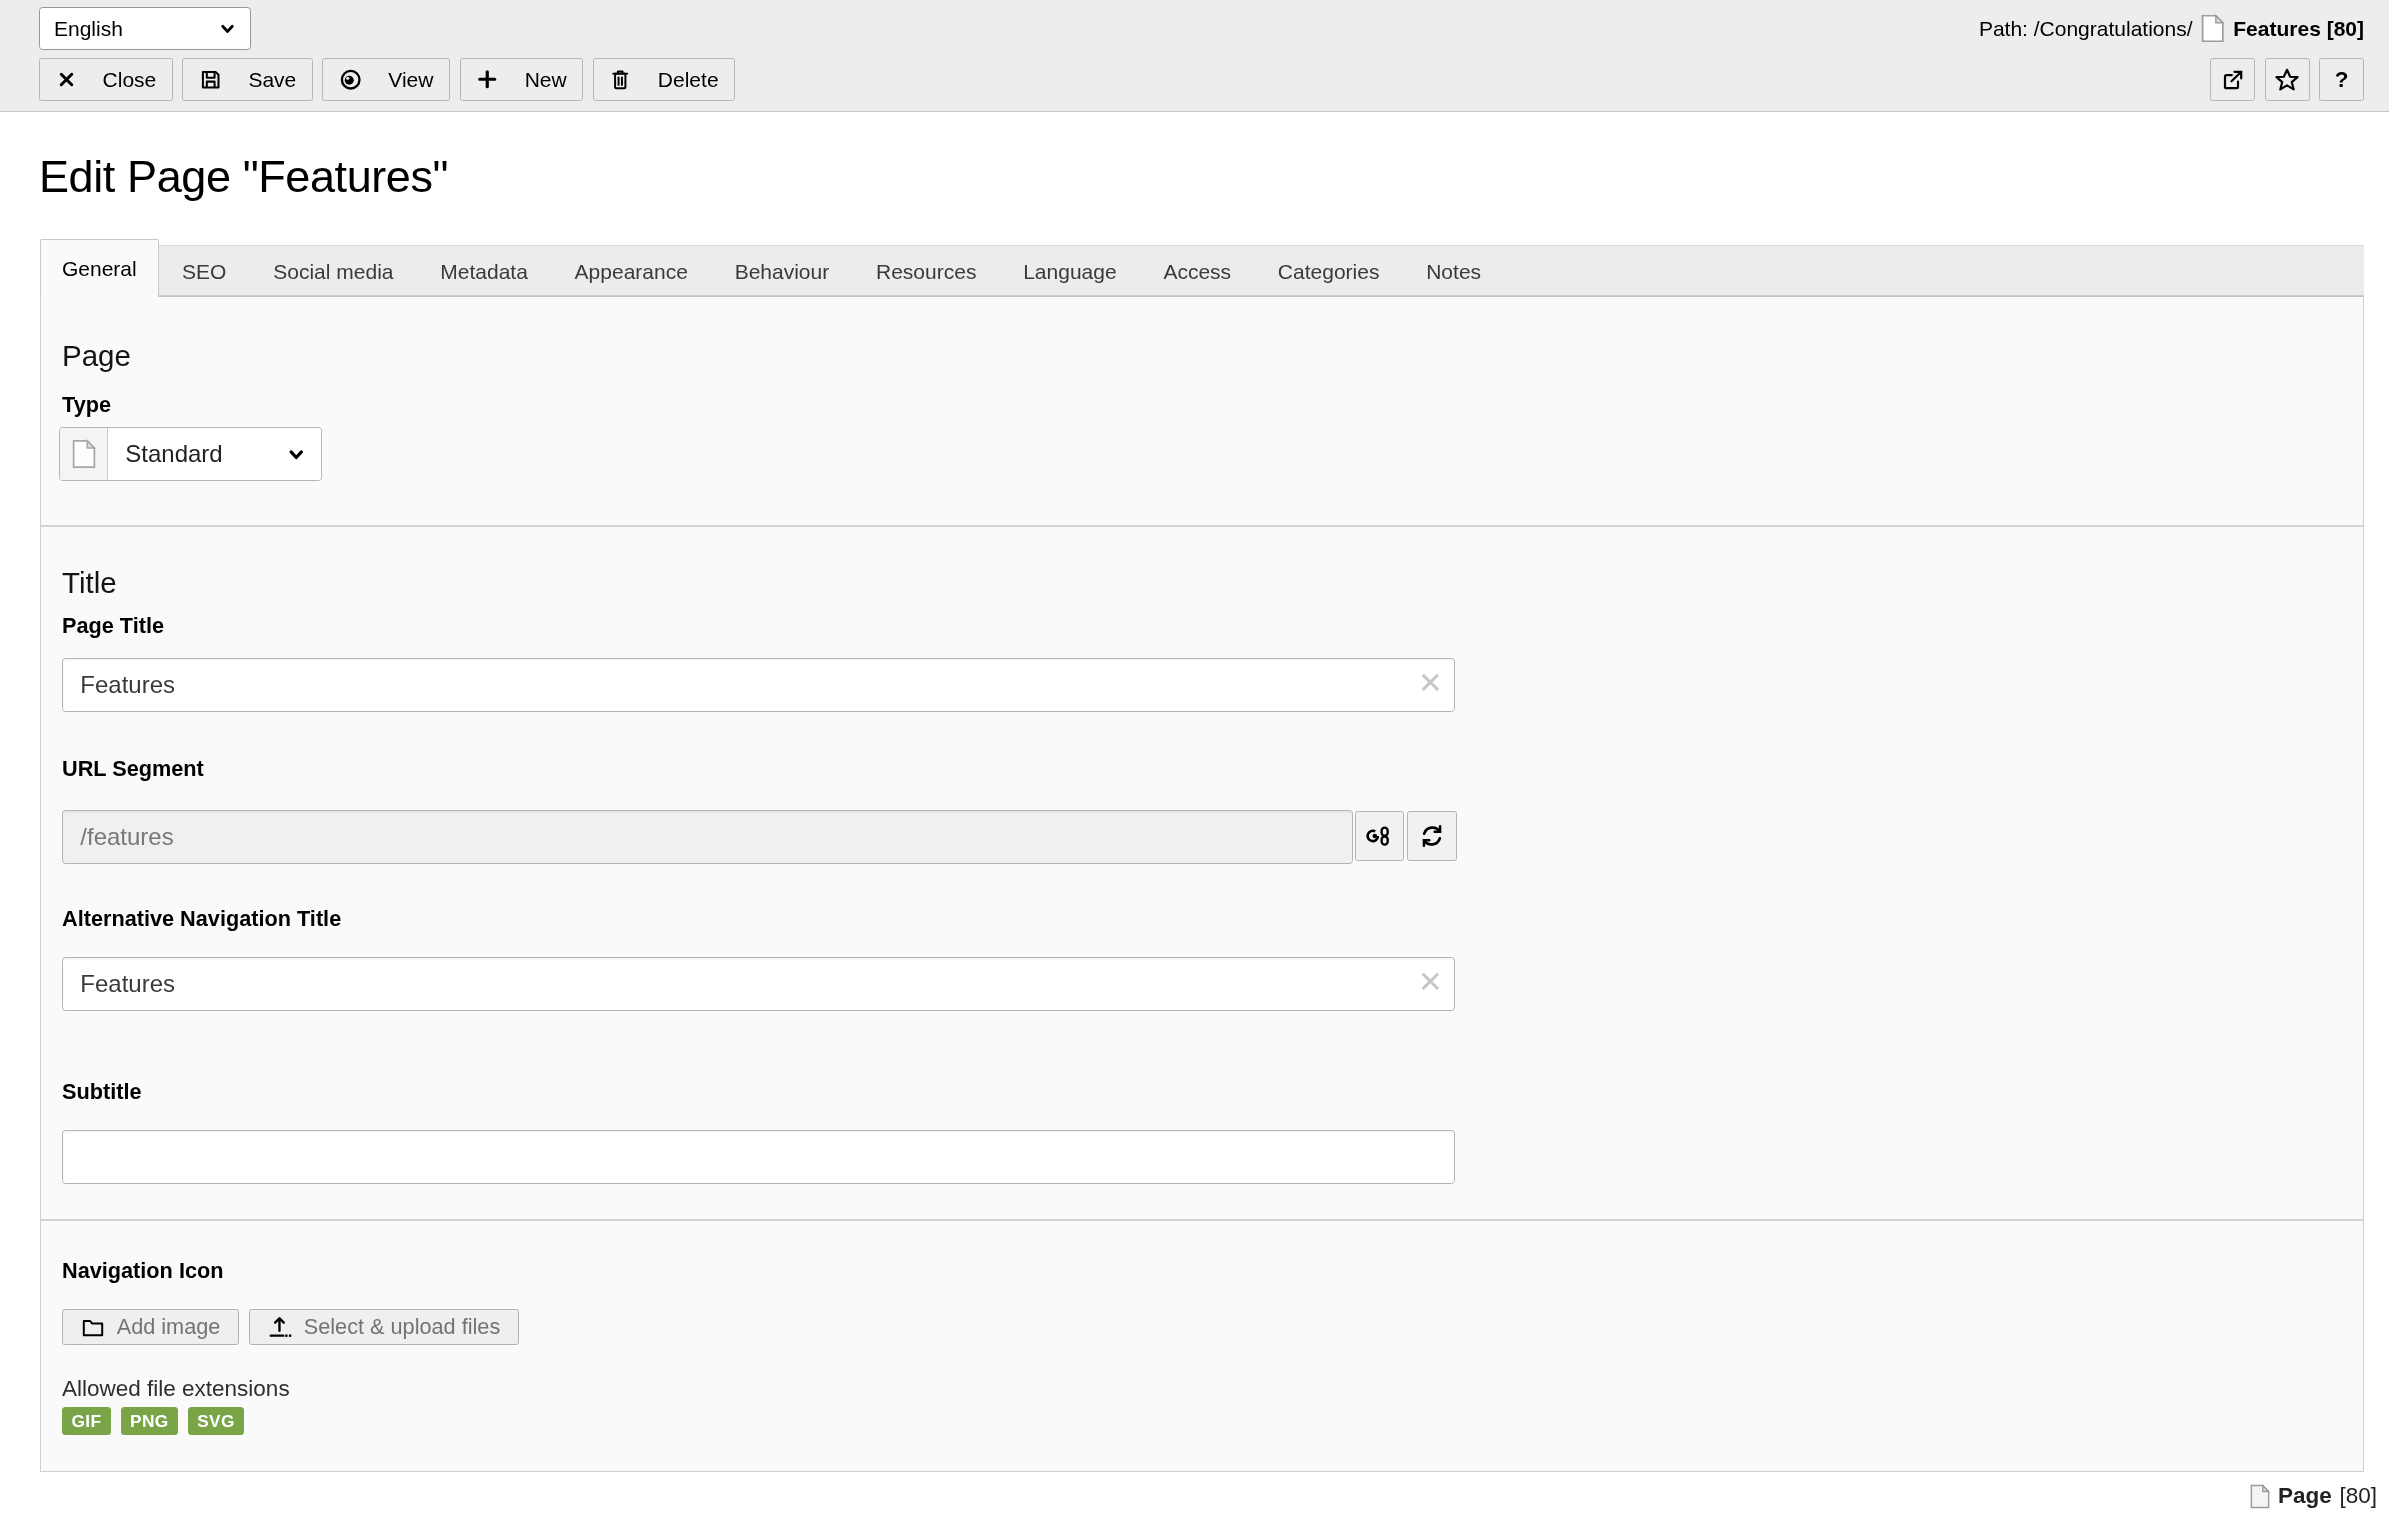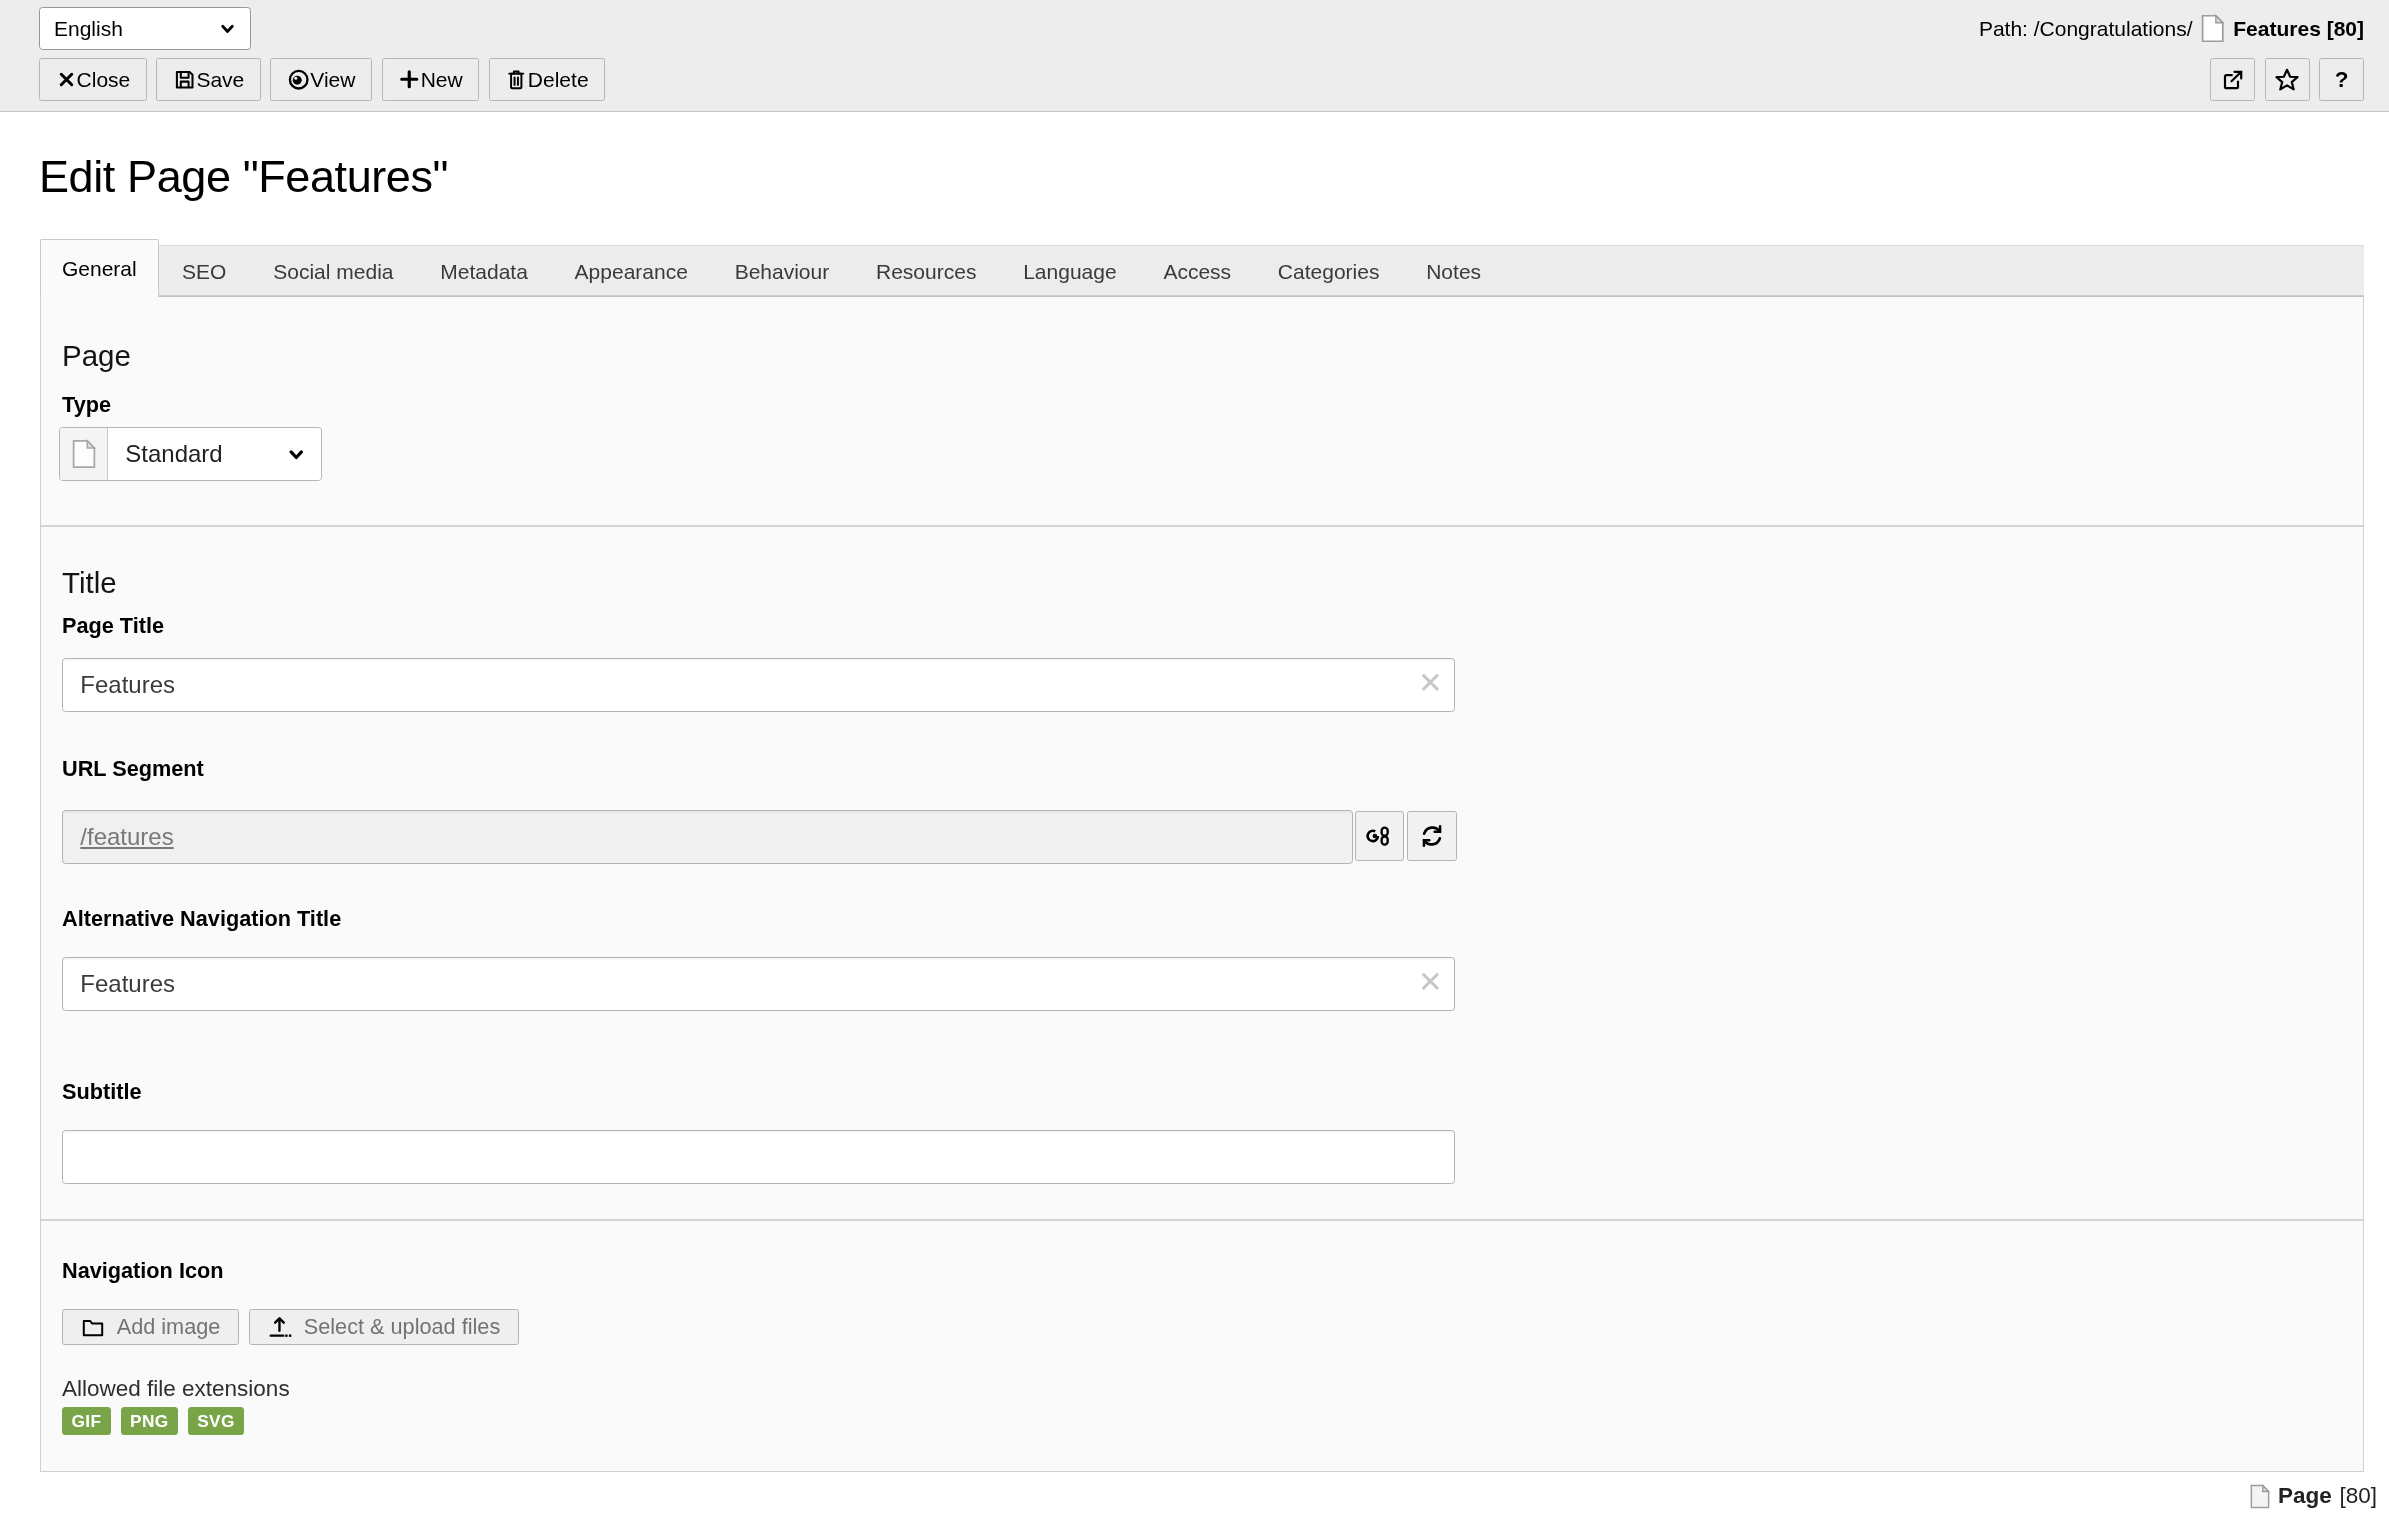--- a/index.html
+++ b/index.html
@@ -2,21 +2,21 @@
 <html style="font-size:14px"><head>
 <meta charset="utf-8">
 <style>
   * { margin:0; padding:0; box-sizing:border-box; }
   html,body { width:2389px; height:1538px; background:#fff; font-family:"Liberation Sans", sans-serif; color:#000; position:relative; overflow:hidden; }
 
   
   .toolbar { position:absolute; left:0; top:0; width:2389px; height:112px; background:#ededed; border-bottom:1.7px solid #c5c5c5; }
   .lang-select { position:absolute; left:39px; top:7px; width:212px; height:43px; background:#fff; border:0.9px solid #979797; border-radius:3.5px; display:flex; align-items:center; justify-content:space-between; padding:0 12px 0 14px; font-size:21px; cursor:pointer; }
   .btn-row { position:absolute; left:39px; top:58px; display:flex; gap:9.5px; }
-  .tbtn { display:inline-flex; align-items:center; gap:0; height:43px; padding:0 15.6px; background:#ededed; border:0.9px solid #b6b6b6; border-radius:2.6px; font-size:21px; color:#000; cursor:pointer; white-space:nowrap; }
+  .tbtn { display:inline-flex; align-items:center; gap:26px; height:43px; padding:0 15.6px; background:#ededed; border:0.9px solid #b6b6b6; border-radius:2.6px; font-size:21px; color:#000; cursor:pointer; white-space:nowrap; }
   .path-line { position:absolute; right:25px; top:8.7px; height:40px; display:flex; align-items:center; gap:8.7px; font-size:21px; }
   .path-line .rec { font-weight:bold; }
   .icon-row { position:absolute; right:25px; top:58px; display:flex; gap:9.5px; }
   .ibtn { width:45px; height:43px; display:inline-flex; align-items:center; justify-content:center; background:#ededed; border:0.9px solid #b6b6b6; border-radius:2.6px; cursor:pointer; font-size:22.5px; font-weight:bold; }
 
   
   .page-h1 { position:absolute; left:39px; top:151px; font-size:45px; font-weight:400; letter-spacing:-0.4px; color:#000; }
 
   
   .tabs { position:absolute; left:40px; top:245px; width:2324px; height:52px; background:#ececec; border-top:0.9px solid #dadada; box-shadow:inset 0 -1.7px 0 #c2c2c2; display:flex; }
@@ -190,21 +190,21 @@
 
   <div class="divider" style="top:228px;"></div>
 
   <div class="sec-h" style="top:269px;">Title</div>
 
   <div class="f-label" style="top:316px;">Page Title</div>
   <input class="txt" style="top: 361px;" type="text" value="Features">
   <span class="clear-x" style="left:1377px; top:371px;">✕</span>
 
   <div class="f-label" style="top:459px;">URL Segment</div>
-  <input class="txt txt-ro" style="top: 513px; width: 1291px; text-decoration: underline;" type="text" readonly="" value="/features">
+  <input class="txt txt-ro" style="top: 513px; width: 1291px;" type="text" readonly="" value="/features">
   <button class="slug-btn" style="left:1314px; top:514px;">
     <span>
       <svg width="28" height="28" viewBox="0 0 24 24" fill="none" stroke="#000" stroke-width="2">
           <path d="M10.2 12a4.4 4.4 0 1 1-2.3-3.9" stroke-width="2.2"></path>
           <circle cx="7.6" cy="12" r="2" fill="#000" stroke="none"></circle>
           <rect x="13.4" y="4.8" width="5.2" height="7" rx="2.6"></rect>
           <rect x="13.4" y="12.4" width="5.2" height="7" rx="2.6"></rect>
         </svg>
     </span>
   </button>

